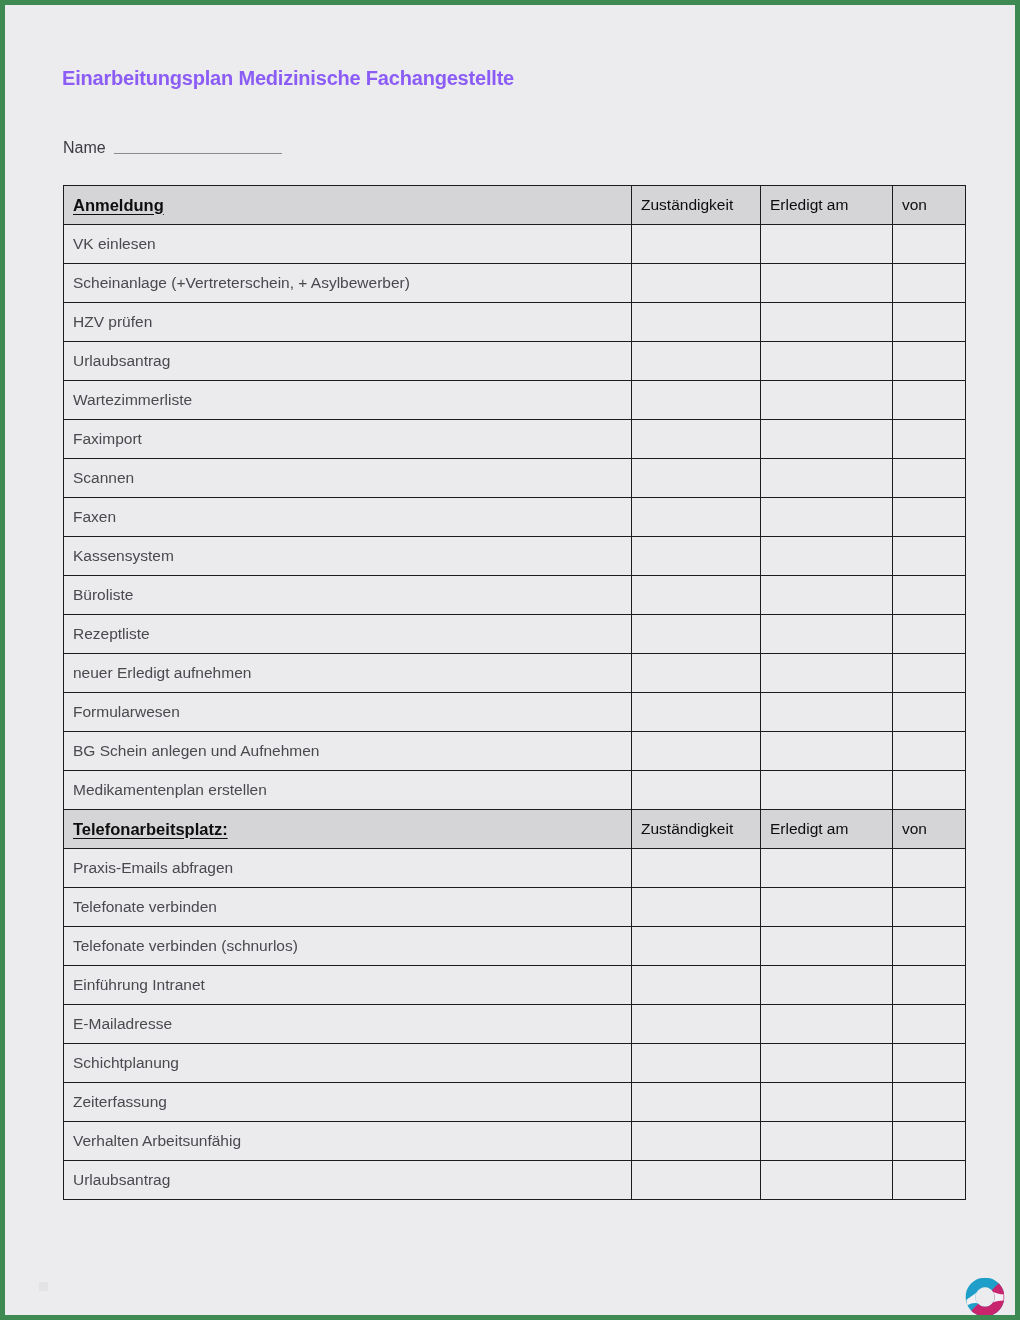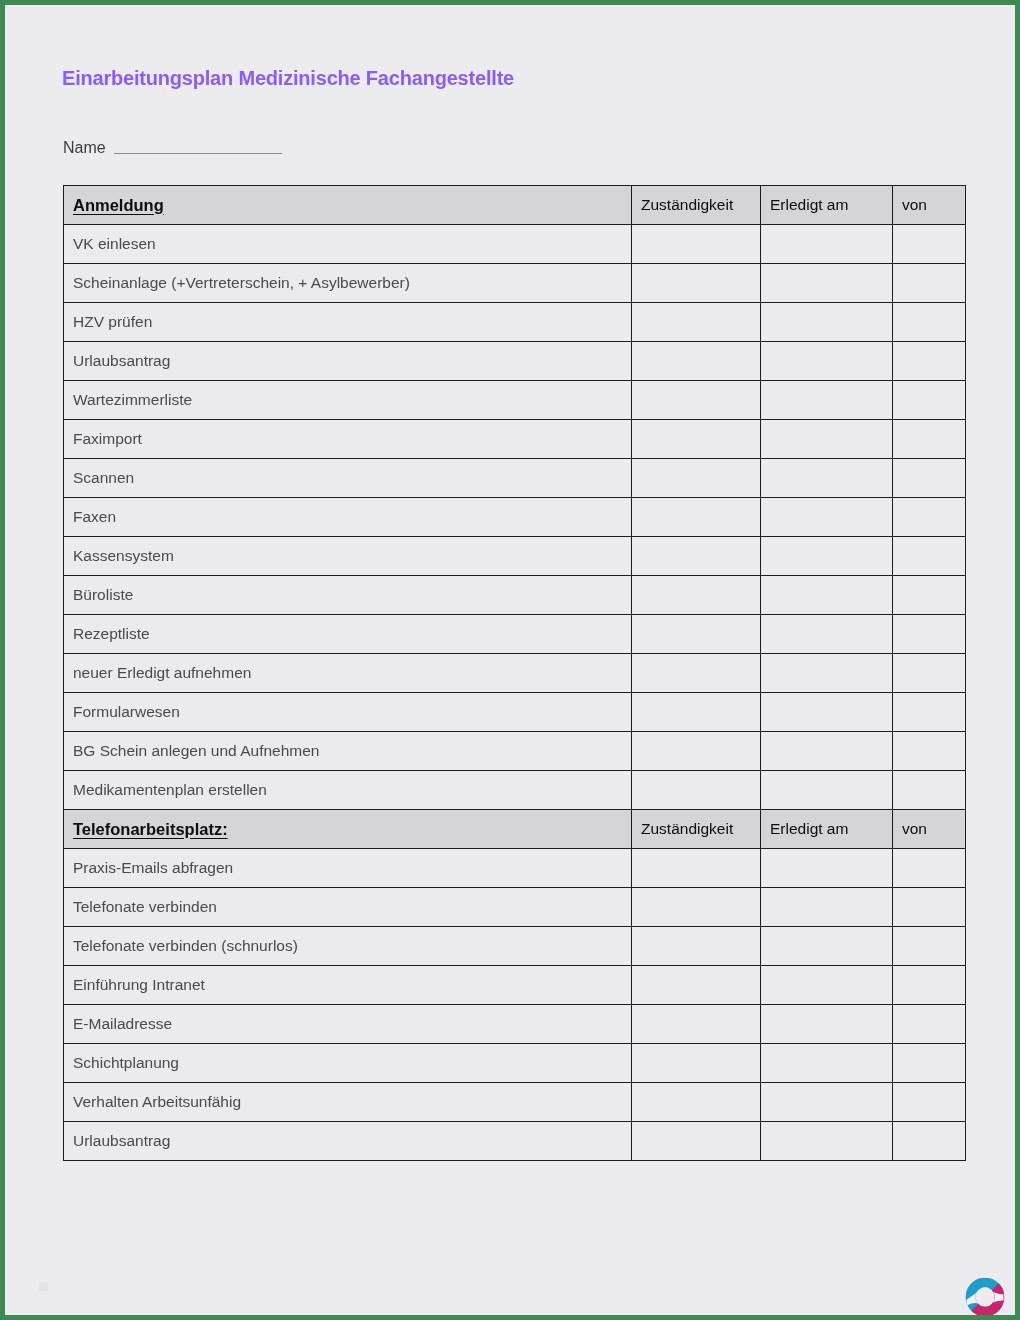--- a/index.html
+++ b/index.html
@@ -272,20 +272,26 @@
           <td class="cell-blank"></td>
           <td class="cell-blank"></td>
         </tr>
         <tr>
           <td>Schichtplanung</td>
           <td class="cell-blank"></td>
           <td class="cell-blank"></td>
           <td class="cell-blank"></td>
         </tr>
         <tr>
+          <td>Zeiterfassung</td>
+          <td class="cell-blank"></td>
+          <td class="cell-blank"></td>
+          <td class="cell-blank"></td>
+        </tr>
+        <tr>
           <td>Verhalten Arbeitsunfähig</td>
           <td class="cell-blank"></td>
           <td class="cell-blank"></td>
           <td class="cell-blank"></td>
         </tr>
         <tr>
           <td>Urlaubsantrag</td>
           <td class="cell-blank"></td>
           <td class="cell-blank"></td>
           <td class="cell-blank"></td>

